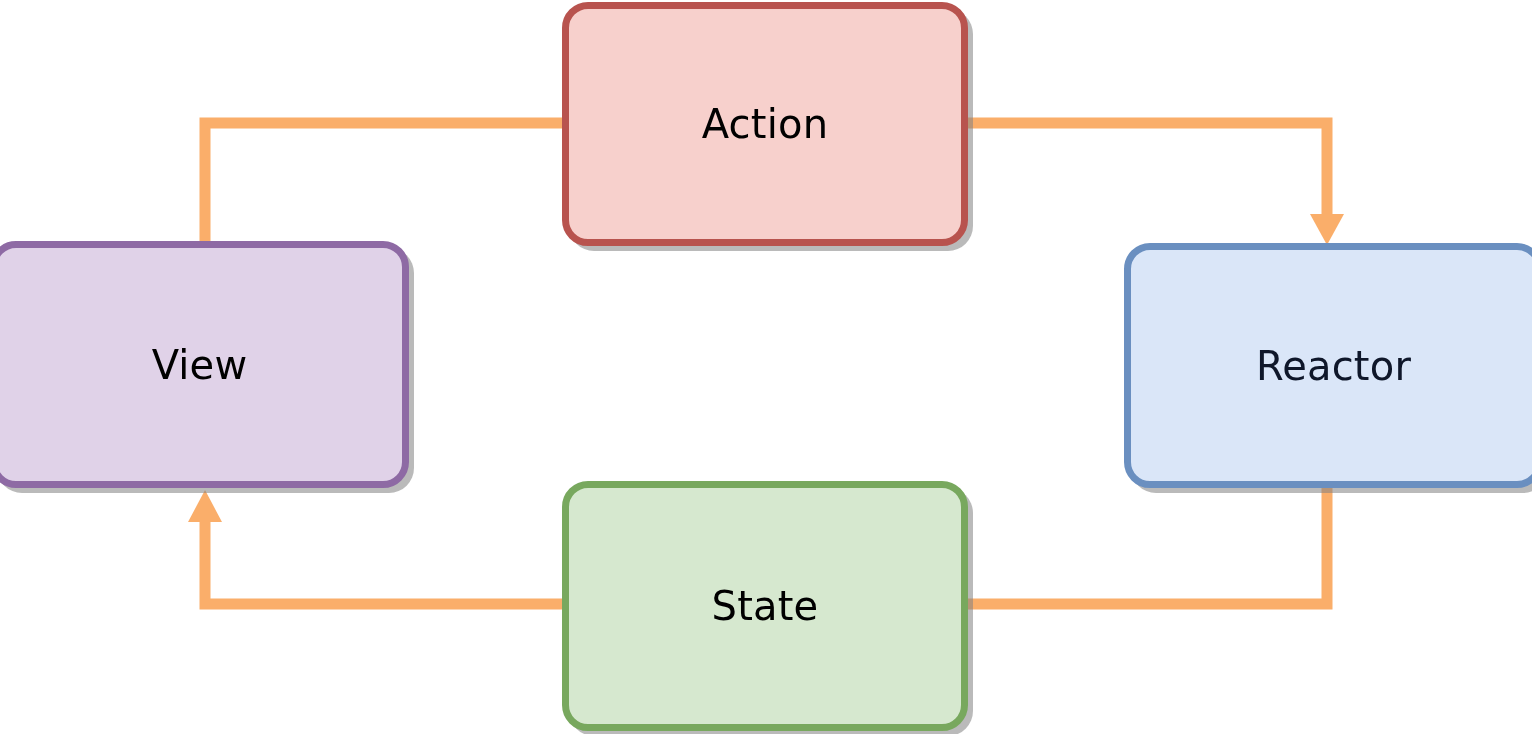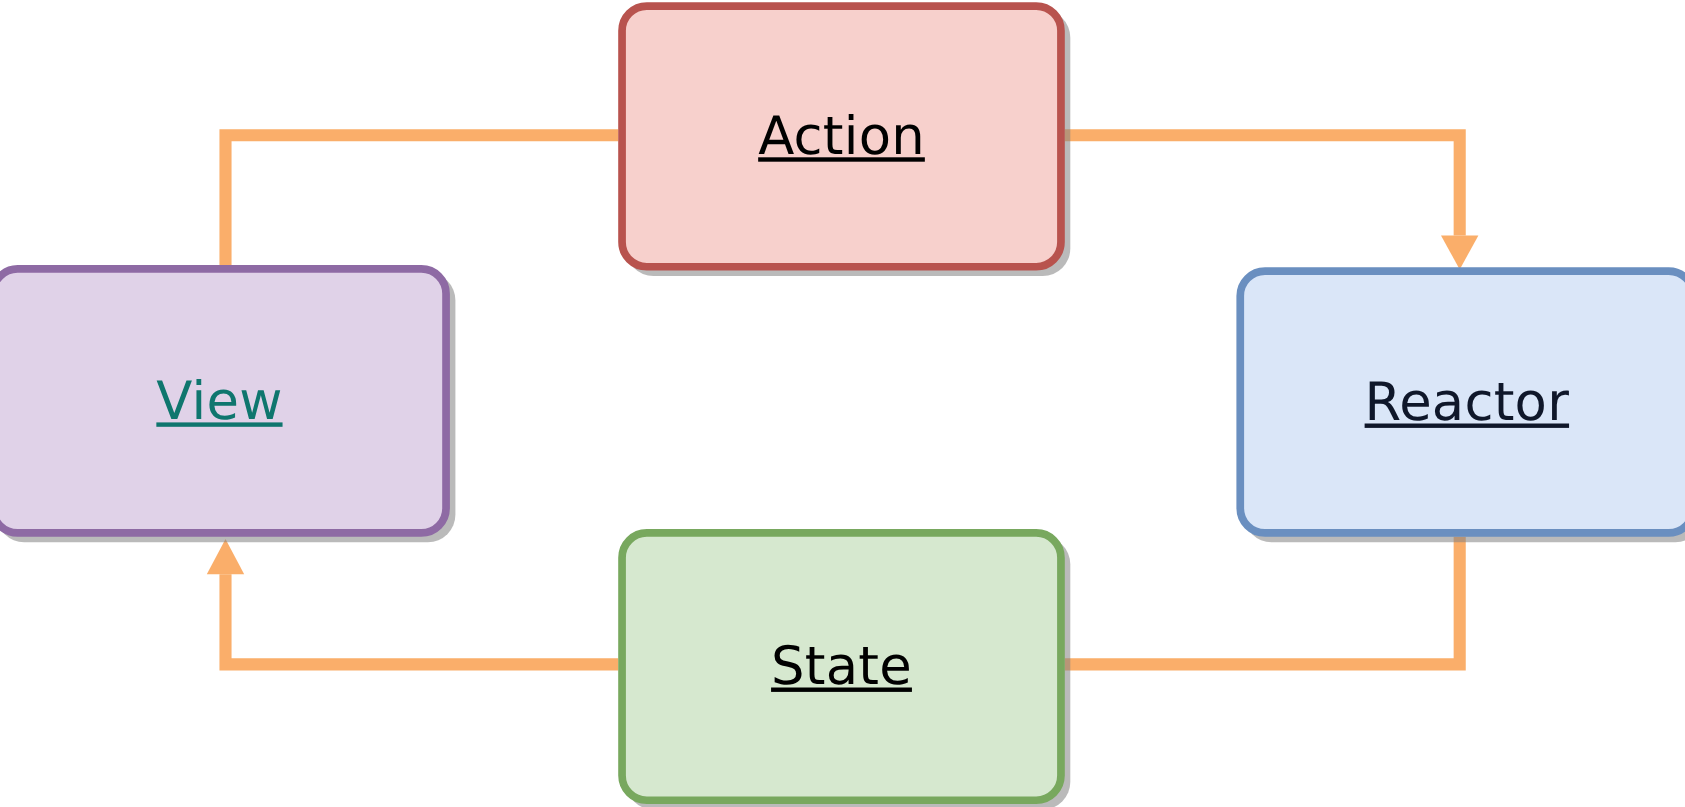--- a/index.html
+++ b/index.html
@@ -32,27 +32,26 @@
     border-width: 7px;
     border-radius: 26px;
     display: flex;
     align-items: center;
     justify-content: center;
     box-shadow: 6px 6px 0 -1px rgba(130,130,130,0.55);
     z-index: 3;
   }
   .node-label {
     font-family: "DejaVu Sans", sans-serif;
-    font-size: 48px;
+    font-size: 40px;
     line-height: 1;
     color: #000000;
     letter-spacing: 0.2px;
     white-space: nowrap;
     user-select: none;
-    text-decoration: underline;
   }
   
   #node-action  { left: 562px;  top: 2px;   width: 406px; height: 244px; }
   #node-view    { left: -10px;  top: 241px; width: 419px; height: 247px; }
   #node-reactor { left: 1124px; top: 243px; width: 419px; height: 245px; }
   #node-state   { left: 562px;  top: 481px; width: 406px; height: 250px; }
 </style>
 </head>
 <body>
 
@@ -69,21 +68,21 @@
 
     <path class="edge-path" fill="none" stroke="#faae6a" stroke-width="11" stroke-linecap="butt" stroke-linejoin="miter" d="M 562 604 L 205 604 L 205 522"></path>
     <polygon fill="#faae6a" points="188,522 222,522 205,490"></polygon>
   </svg>
 
   <div class="node-box" id="node-action" style="background: rgb(247, 208, 204); border-color: rgb(184, 83, 78); left: 562px; top: 2px; width: 406px; height: 244px;">
     <span class="node-label" style="color: rgb(0, 0, 0);">Action</span>
   </div>
 
   <div class="node-box" id="node-view" style="background: rgb(224, 210, 232); border-color: rgb(142, 106, 164); left: -10px; top: 241px; width: 419px; height: 247px;">
-    <span class="node-label" style="color: #0f766e;">View</span>
+    <span class="node-label" style="color: #000000;">View</span>
   </div>
 
   <div class="node-box" id="node-reactor" style="background: rgb(218, 230, 248); border-color: rgb(106, 143, 192); left: 1124px; top: 243px; width: 419px; height: 245px;">
     <span class="node-label" style="color: #0f172a;">Reactor</span>
   </div>
 
   <div class="node-box" id="node-state" style="background: rgb(214, 232, 207); border-color: rgb(120, 168, 94); left: 562px; top: 481px; width: 406px; height: 250px;">
     <span class="node-label" style="color: rgb(0, 0, 0);">State</span>
   </div>
 

